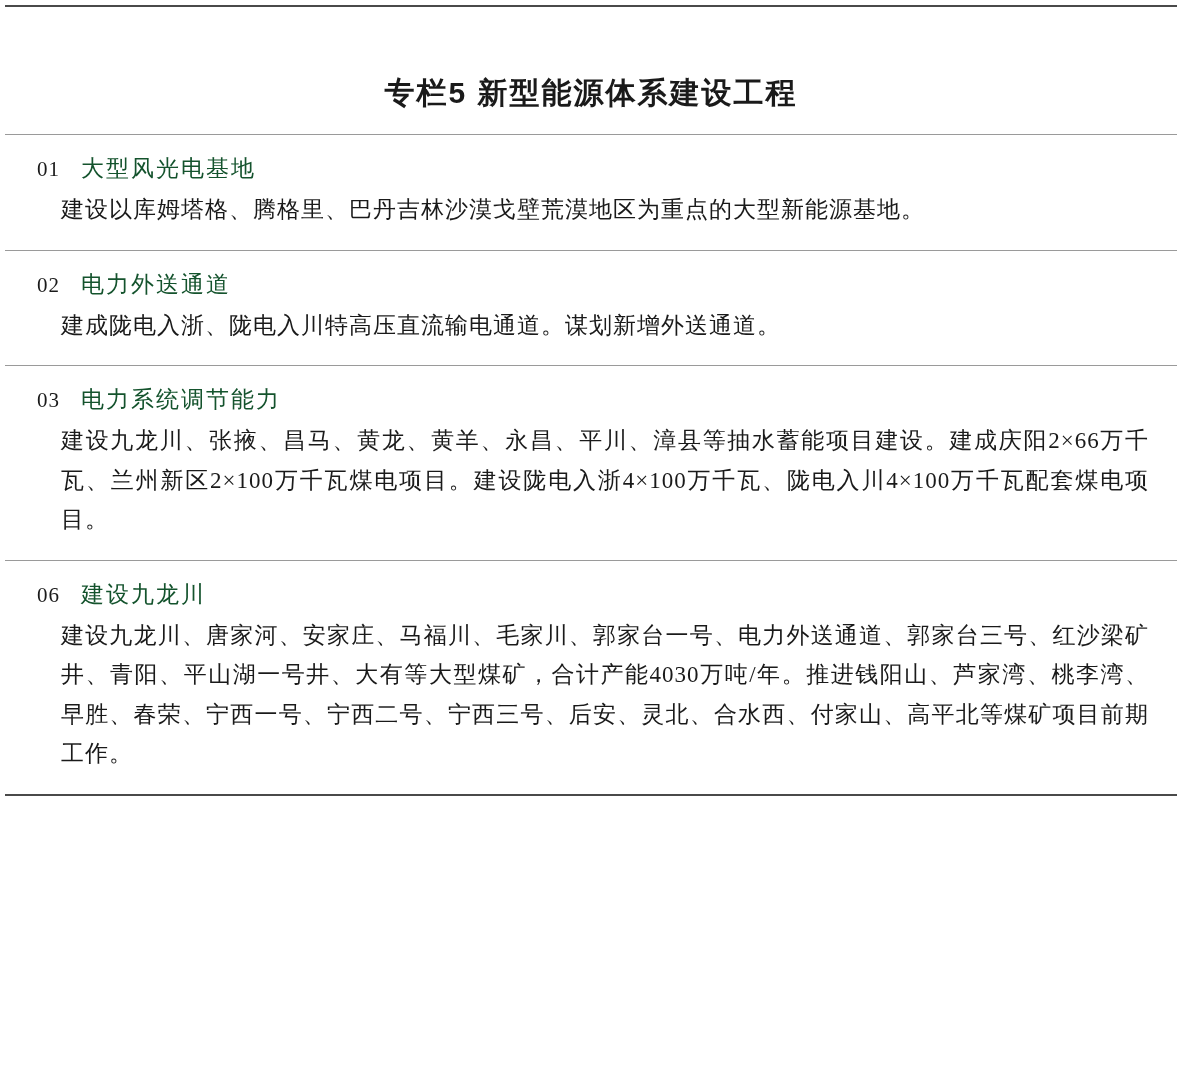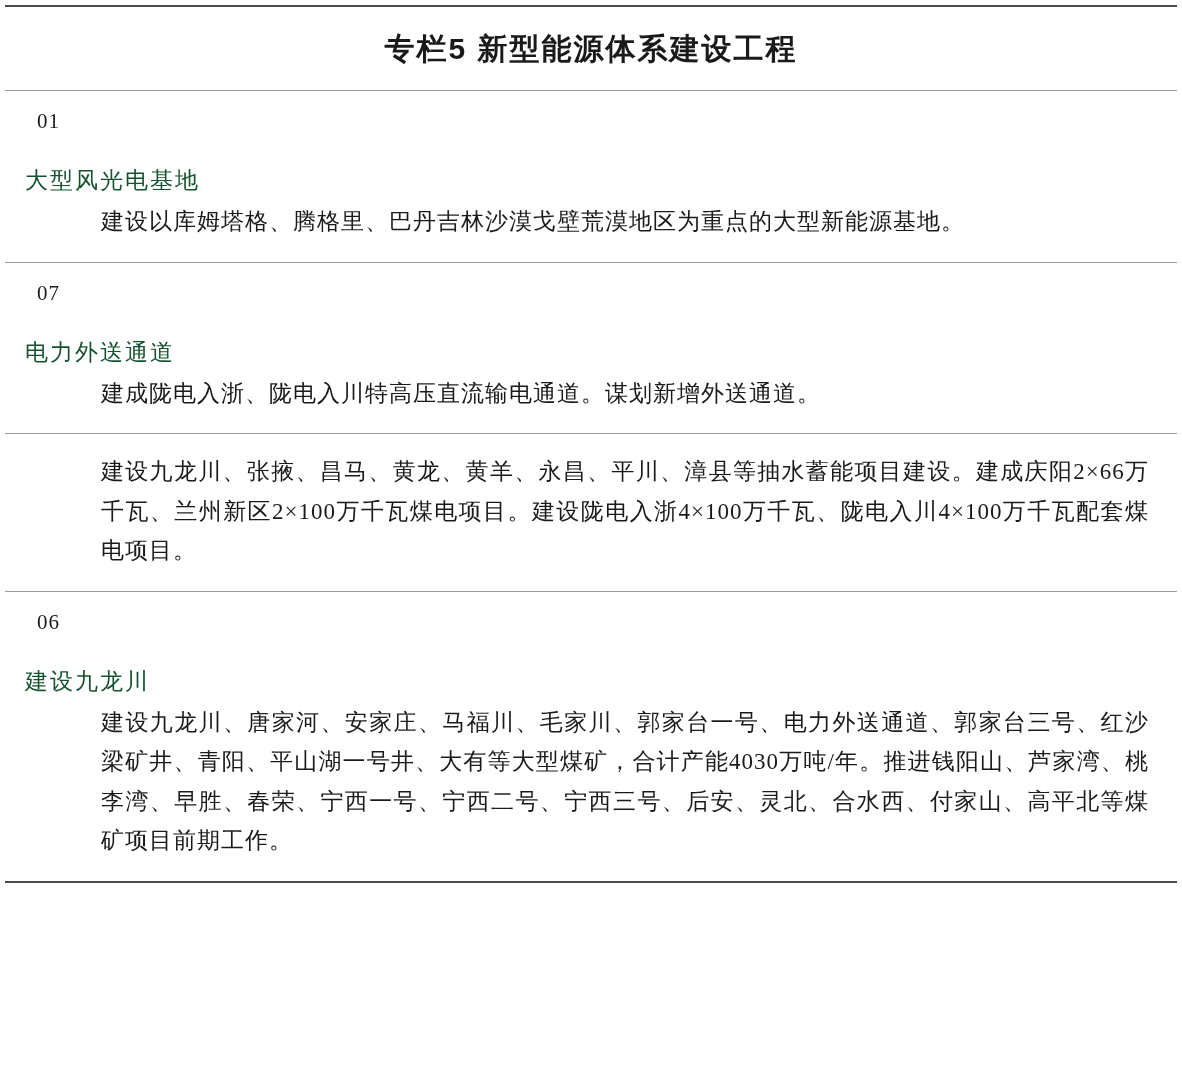--- a/index.html
+++ b/index.html
@@ -31,51 +31,51 @@
     border-right: none;
   }
   .panel-title {
     text-align: center;
     font-size: 30px;
     font-weight: bold;
     letter-spacing: 2px;
     padding: 22px 0 20px 0;
     border-bottom: 1px solid #9a9a9a;
     font-family: "Liberation Sans", "DejaVu Sans", sans-serif;
+    margin-top: 44px;
   }
   .row {
     border-bottom: 1px solid #9a9a9a;
     padding: 18px 20px 20px 20px;
     box-sizing: border-box;
   }
   .row:last-child {
     border-bottom: none;
   }
   .row-head {
     display: flex;
     align-items: baseline;
     margin-bottom: 6px;
-    flex-direction: column;
   }
   .row-num {
     width: 56px;
     flex: 0 0 56px;
     font-size: 21px;
     letter-spacing: 1px;
     color: #1a1a1a;
     padding-left: 12px;
     box-sizing: border-box;
   }
   .row-title {
     font-size: 23px;
     letter-spacing: 2px;
     color: #14532d;
   }
   .row-body {
-    margin-left: 76px;
+    margin-left: 36px;
     font-size: 23px;
     line-height: 1.72;
     letter-spacing: 1px;
     text-align: justify;
     color: #1a1a1a;
     padding-right: 8px;
   }
 </style>
 </head>
 <body>
@@ -88,27 +88,31 @@
     <div class="row">
       <div class="row-head">
         <div class="row-num">01</div>
         <div class="row-title">大型风光电基地</div>
       </div>
       <div class="row-body">建设以库姆塔格、腾格里、巴丹吉林沙漠戈壁荒漠地区为重点的大型新能源基地。</div>
     </div>
 
     <div class="row">
       <div class="row-head">
-        <div class="row-num">07</div>
+        <div class="row-num">02</div>
         <div class="row-title">电力外送通道</div>
       </div>
       <div class="row-body">建成陇电入浙、陇电入川特高压直流输电通道。谋划新增外送通道。</div>
     </div>
 
     <div class="row">
+      <div class="row-head">
+        <div class="row-num">03</div>
+        <div class="row-title">电力系统调节能力</div>
+      </div>
       <div class="row-body">建设九龙川、张掖、昌马、黄龙、黄羊、永昌、平川、漳县等抽水蓄能项目建设。建成庆阳2×66万千瓦、兰州新区2×100万千瓦煤电项目。建设陇电入浙4×100万千瓦、陇电入川4×100万千瓦配套煤电项目。</div>
     </div>
 
 
     <div class="row">
       <div class="row-head">
         <div class="row-num">06</div>
         <div class="row-title">建设九龙川</div>
       </div>
       <div class="row-body">建设九龙川、唐家河、安家庄、马福川、毛家川、郭家台一号、电力外送通道、郭家台三号、红沙梁矿井、青阳、平山湖一号井、大有等大型煤矿，合计产能4030万吨/年。推进钱阳山、芦家湾、桃李湾、早胜、春荣、宁西一号、宁西二号、宁西三号、后安、灵北、合水西、付家山、高平北等煤矿项目前期工作。</div>

